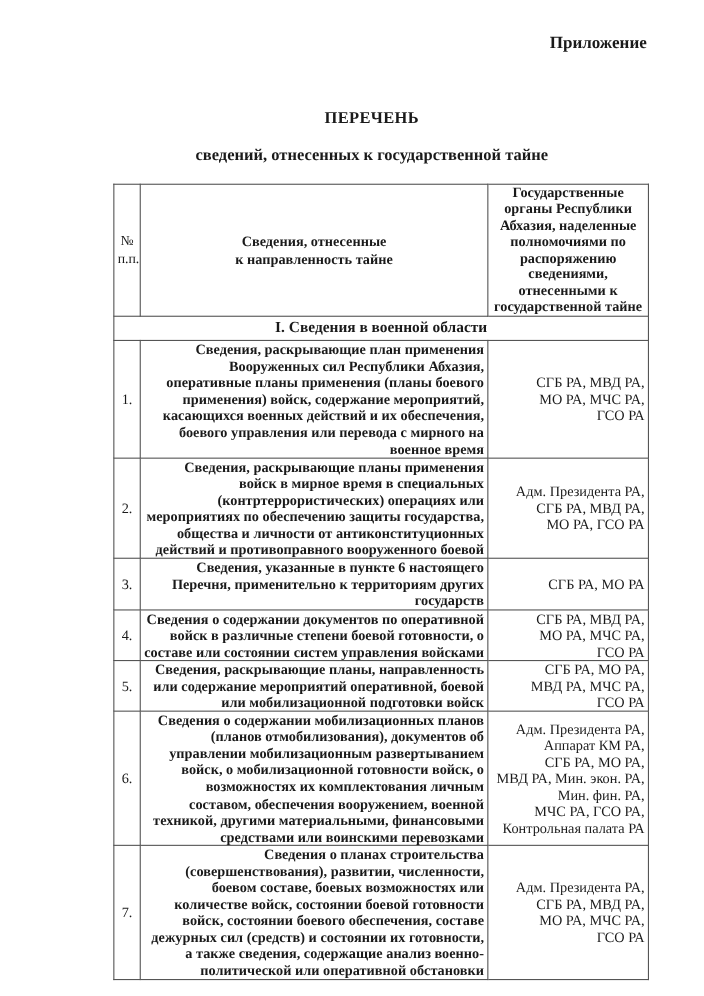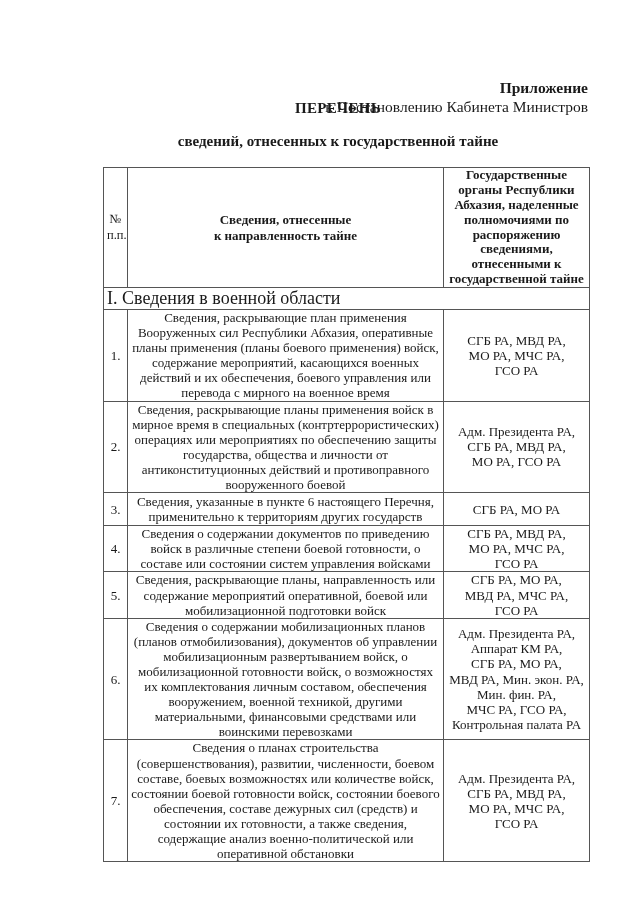--- a/index.html
+++ b/index.html
@@ -18,21 +18,20 @@
     .appendix {
       position: absolute;
       right: 52px;
       top: 30px;
       text-align: right;
       font-size: 15.5px;
       line-height: 19px;
     }
     .appendix .a-title {
       font-weight: bold;
-      margin-top: 48px;
     }
     .doc-title {
       position: absolute;
       left: 0;
       width: 640px;
       top: 100px;
       text-align: center;
       font-weight: bold;
       font-size: 15px;
       letter-spacing: 0.3px;
@@ -80,48 +79,49 @@
     }
     th.h-org {
       line-height: 14.8px;
       padding: 2px 2px;
     }
     td.num {
       text-align: center;
       padding: 0 1px;
     }
     td.text {
-      text-align: center;
+      text-align: right;
       padding: 0 4px;
       white-space: pre-line;
+      font-weight: bold;
     }
     td.org {
-      text-align: center;
+      text-align: right;
       white-space: pre-line;
       padding: 0 2px;
     }
     tr.section td {
-      font-weight: normal;
+      text-align: center;
+      font-weight: bold;
       height: 21px;
-      font-size: 18px;
+      font-size: 14px;
     }
     tr.r1 td { height: 84px; }
     tr.r2 td { height: 90px; }
     tr.r3 td { height: 32px; }
     tr.r4 td { height: 42px; }
     tr.r5 td { height: 42px; }
     tr.r6 td { height: 103px; }
     tr.r7 td { height: 104px; }
   </style>
 </head>
 <body>
 
 <div class="appendix">
   <div class="a-title">Приложение</div>
-  <div>к Постановлению Кабинета Министров</div>
 </div>
 
 <div class="doc-title">ПЕРЕЧЕНЬ</div>
 <div class="doc-subtitle">сведений, отнесенных к государственной тайне</div>
 
 <table class="list">
   <colgroup>
     <col class="c-num">
     <col class="c-text">
     <col class="c-org">
@@ -153,21 +153,21 @@
 СГБ РА, МВД РА,
 МО РА, ГСО РА</td>
     </tr>
     <tr class="r3">
       <td class="num">3.</td>
       <td class="text">Сведения, указанные в пункте 6 настоящего Перечня, применительно к территориям других государств</td>
       <td class="org">СГБ РА, МО РА</td>
     </tr>
     <tr class="r4">
       <td class="num">4.</td>
-      <td class="text">Сведения о содержании документов по приведению войск в различные степени боевой готовности, о составе или состоянии систем управления войсками</td>
+      <td class="text">Сведения о содержании документов по оперативной войск в различные степени боевой готовности, о составе или состоянии систем управления войсками</td>
       <td class="org">СГБ РА, МВД РА,
 МО РА, МЧС РА,
 ГСО РА</td>
     </tr>
     <tr class="r5">
       <td class="num">5.</td>
       <td class="text">Сведения, раскрывающие планы, направленность или содержание мероприятий оперативной, боевой или мобилизационной подготовки войск</td>
       <td class="org">СГБ РА, МО РА,
 МВД РА, МЧС РА,
 ГСО РА</td>

